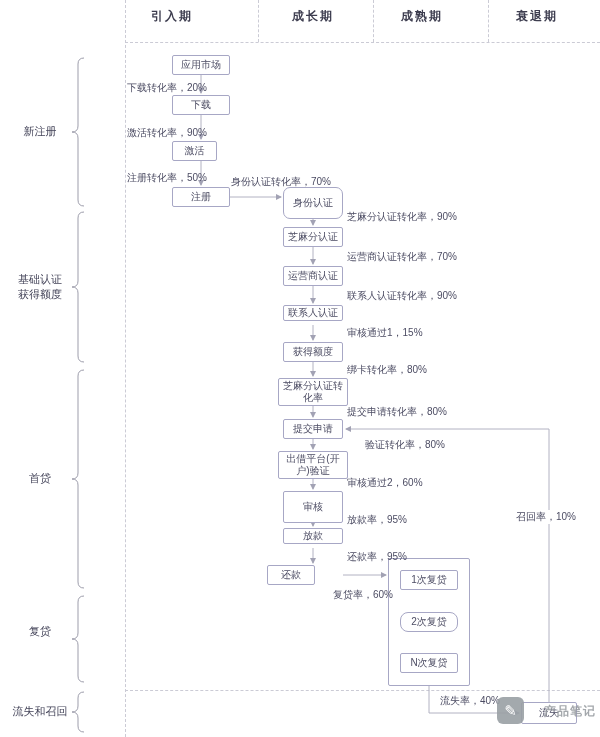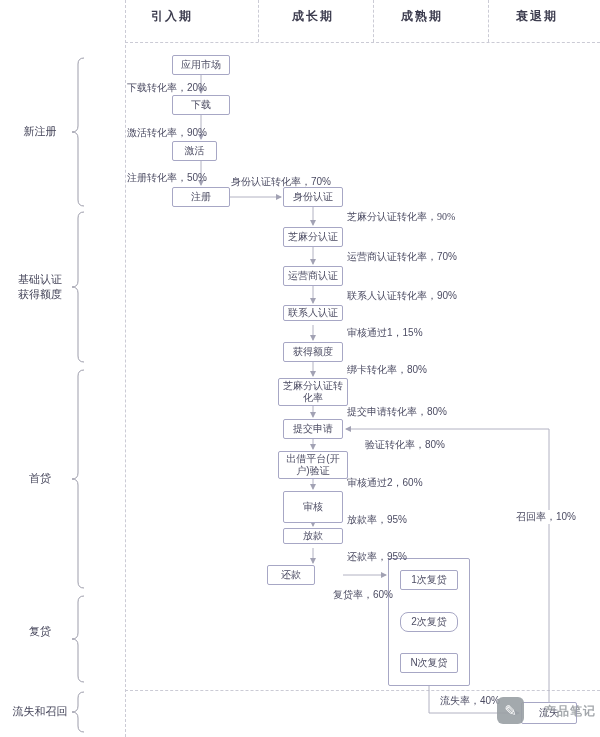--- a/index.html
+++ b/index.html
@@ -106,21 +106,21 @@
     <path class="brace" d="M84,370 Q78,370 78,376 L78,473 Q78,479 72,479 Q78,479 78,485 L78,582 Q78,588 84,588"></path>
     <path class="brace" d="M84,596 Q78,596 78,602 L78,633 Q78,639 72,639 Q78,639 78,645 L78,676 Q78,682 84,682"></path>
     <path class="brace" d="M84,692 Q78,692 78,698 L78,706 Q78,712 72,712 Q78,712 78,718 L78,726 Q78,732 84,732"></path>
   </svg>
 
   <div class="node" style="left:172px; top:55px;  width:58px; height:20px;">应用市场</div>
   <div class="node" style="left:172px; top:95px;  width:58px; height:20px;">下载</div>
   <div class="node" style="left:172px; top:141px; width:45px; height:20px;">激活</div>
   <div class="node" style="left:172px; top:187px; width:58px; height:20px;">注册</div>
 
-  <div class="node" style="left:283px; top:187px; width:60px; height:20px;">身份认证</div>
+  <div class="node" style="left:283px; top:187px; width:60px; height:32px;border-radius:7px;">身份认证</div>
   <div class="node" style="left:283px; top:227px; width:60px; height:20px;">芝麻分认证</div>
   <div class="node" style="left:283px; top:266px; width:60px; height:20px;">运营商认证</div>
   <div class="node" style="left:283px; top:305px; width:60px; height:16px;">联系人认证</div>
   <div class="node" style="left:283px; top:342px; width:60px; height:20px;">获得额度</div>
   <div class="node" style="left:278px; top:378px; width:70px; height:28px;">芝麻分认证转化率</div>
   <div class="node" style="left:283px; top:419px; width:60px; height:20px;">提交申请</div>
   <div class="node" style="left:278px; top:451px; width:70px; height:28px;">出借平台(开户)验证</div>
   <div class="node" style="left:283px; top:491px; width:60px; height:32px;">审核</div>
   <div class="node" style="left:283px; top:528px; width:60px; height:16px;">放款</div>
   <div class="node" style="left:267px; top:565px; width:48px; height:20px;text-align:right;">还款</div>
@@ -129,21 +129,21 @@
   <div class="node" style="left:400px; top:570px; width:58px; height:20px;">1次复贷</div>
   <div class="node" style="left:400px; top:612px; width:58px; height:20px;border-radius:8px;">2次复贷</div>
   <div class="node" style="left:400px; top:653px; width:58px; height:20px;">N次复贷</div>
 
   <div class="node" style="left:521px; top:702px; width:56px; height:22px;">流失</div>
 
   <div class="rate" style="left:127px; top:81px;">下载转化率，20%</div>
   <div class="rate" style="left:127px; top:126px;">激活转化率，90%</div>
   <div class="rate" style="left:127px; top:171px;">注册转化率，50%</div>
   <div class="rate" style="left:231px; top:175px;">身份认证转化率，70%</div>
-  <div class="rate" style="left:347px; top:210px;font-family:Liberation Serif, serif;">芝麻分认证转化率，90%</div>
+  <div class="rate" style="left:347px; top:210px;">芝麻分认证转化率，90%</div>
   <div class="rate" style="left:347px; top:250px;">运营商认证转化率，70%</div>
   <div class="rate" style="left:347px; top:289px;">联系人认证转化率，90%</div>
   <div class="rate" style="left:347px; top:326px;">审核通过1，15%</div>
   <div class="rate" style="left:347px; top:363px;">绑卡转化率，80%</div>
   <div class="rate" style="left:347px; top:405px;">提交申请转化率，80%</div>
   <div class="rate" style="left:365px; top:438px;">验证转化率，80%</div>
   <div class="rate" style="left:347px; top:476px;">审核通过2，60%</div>
   <div class="rate" style="left:347px; top:513px;">放款率，95%</div>
   <div class="rate" style="left:347px; top:550px;">还款率，95%</div>
   <div class="rate" style="left:333px; top:588px;">复贷率，60%</div>

